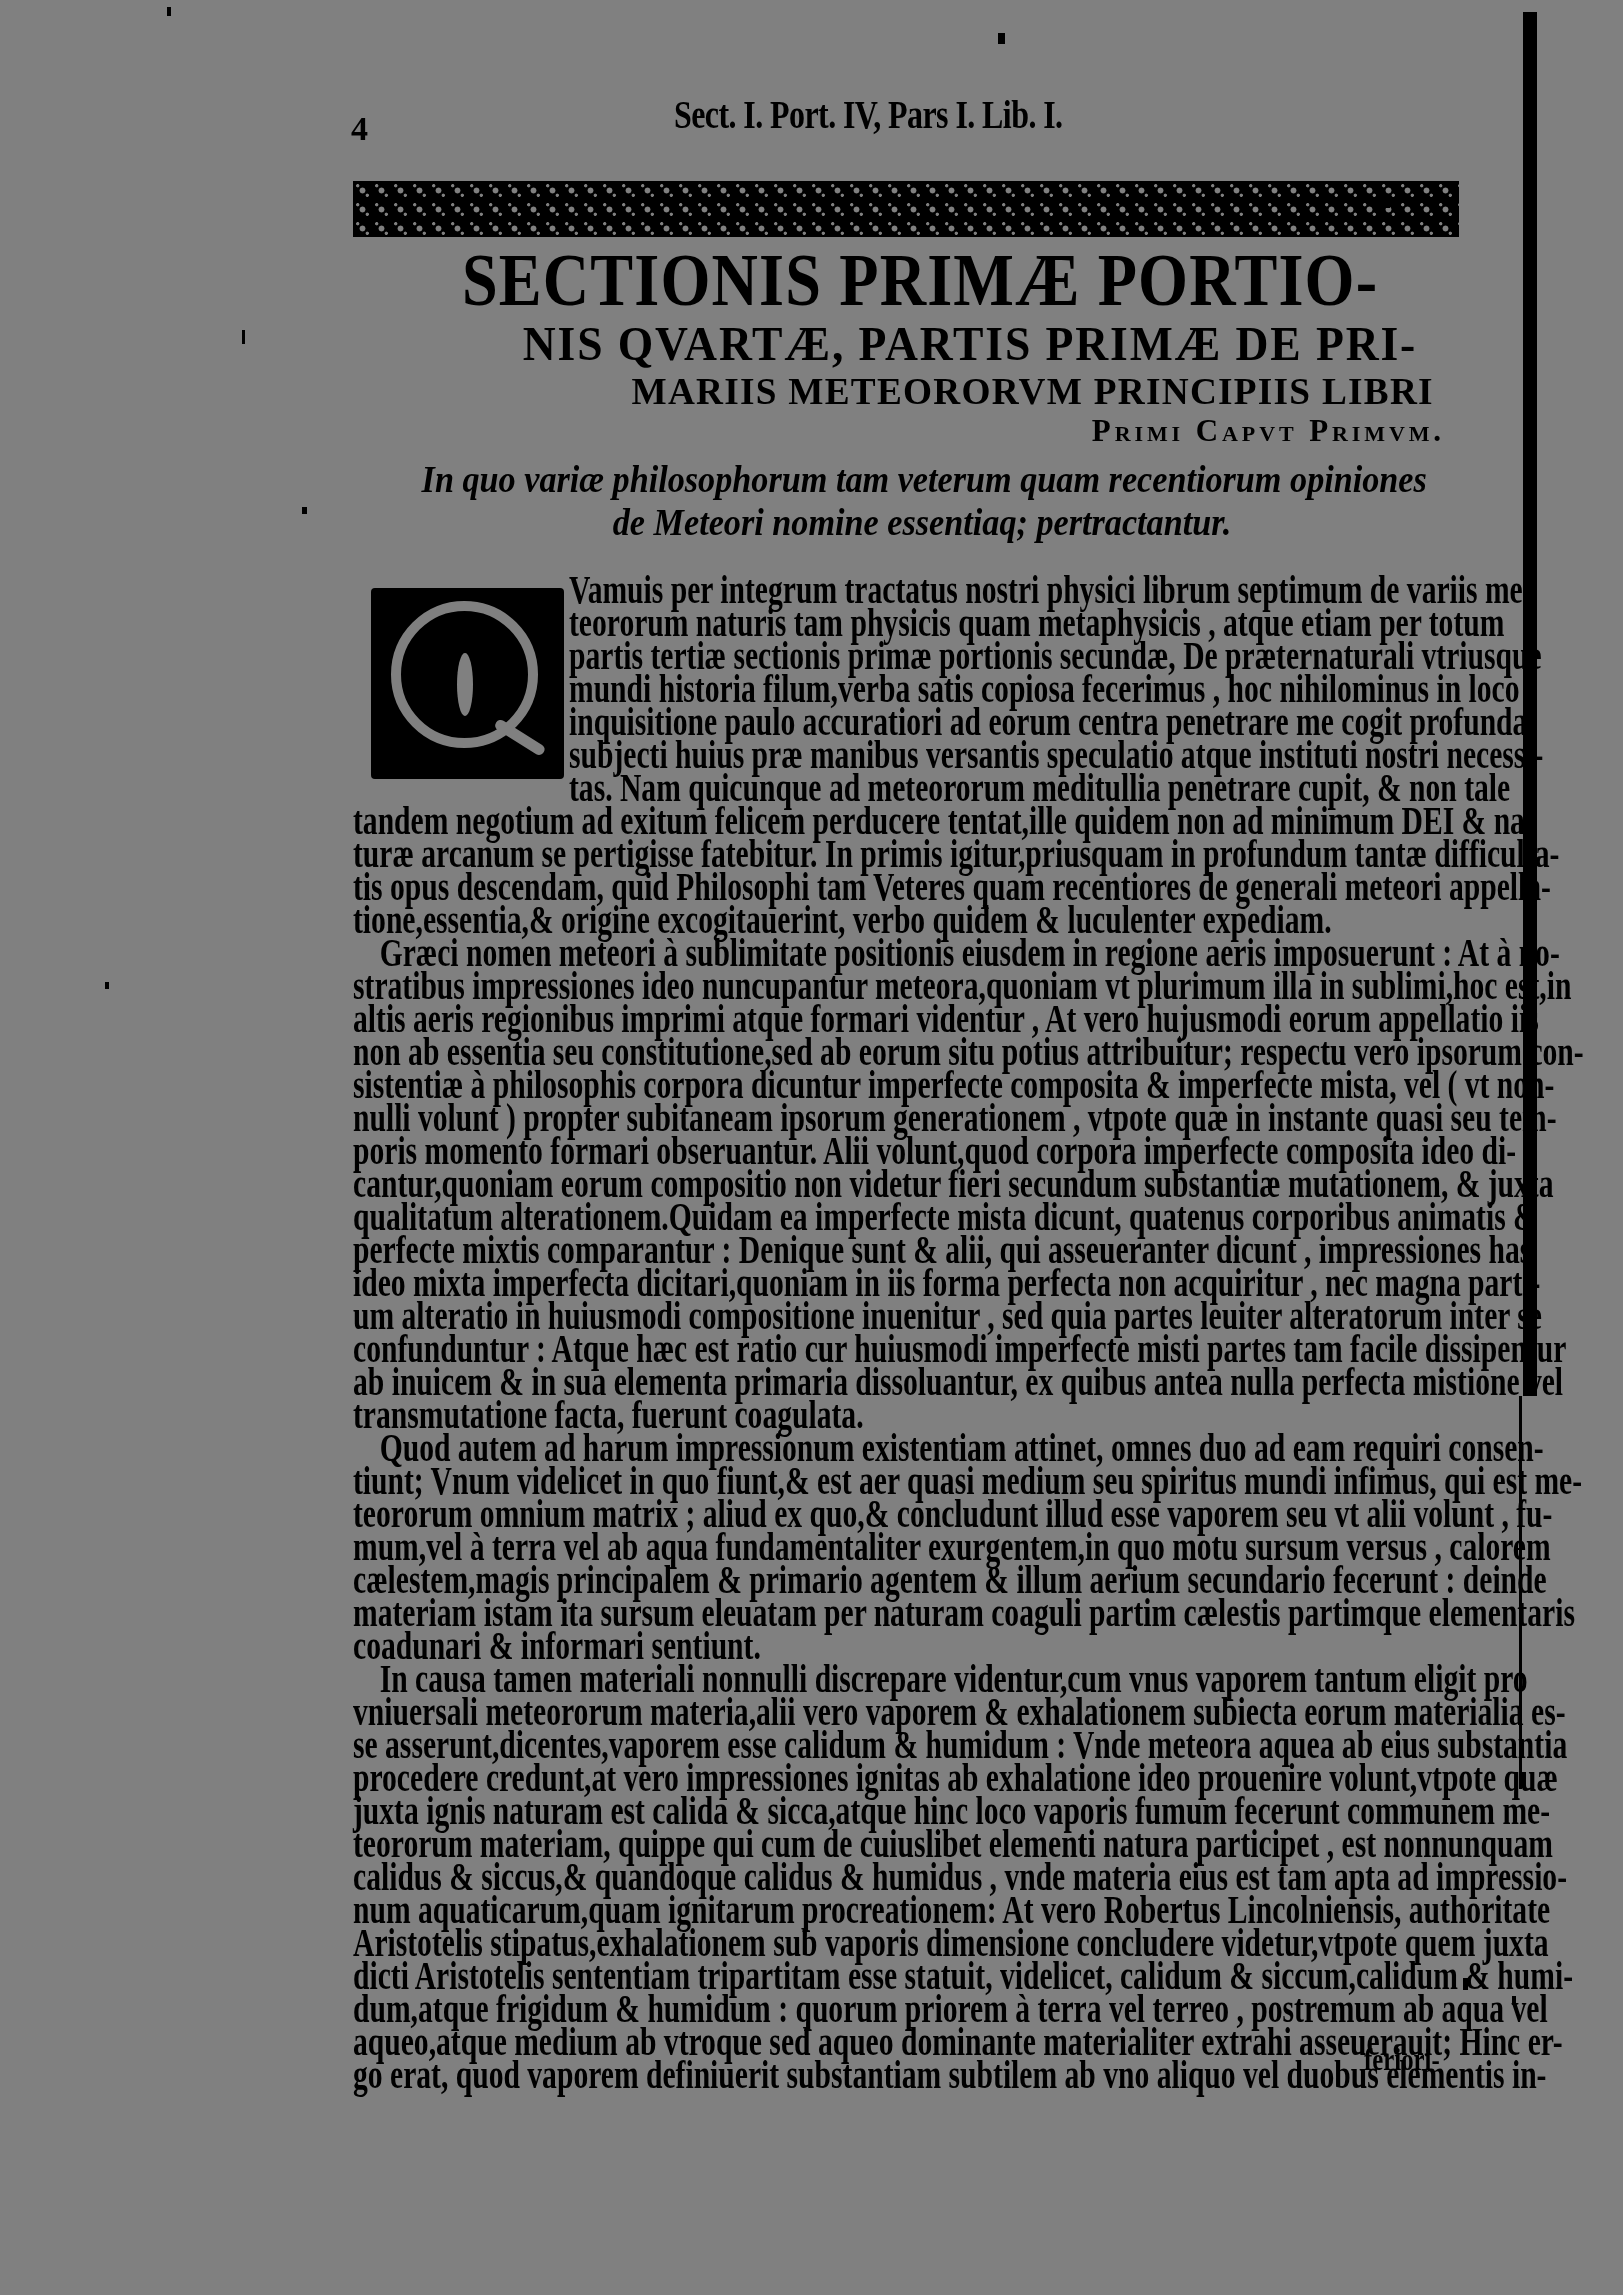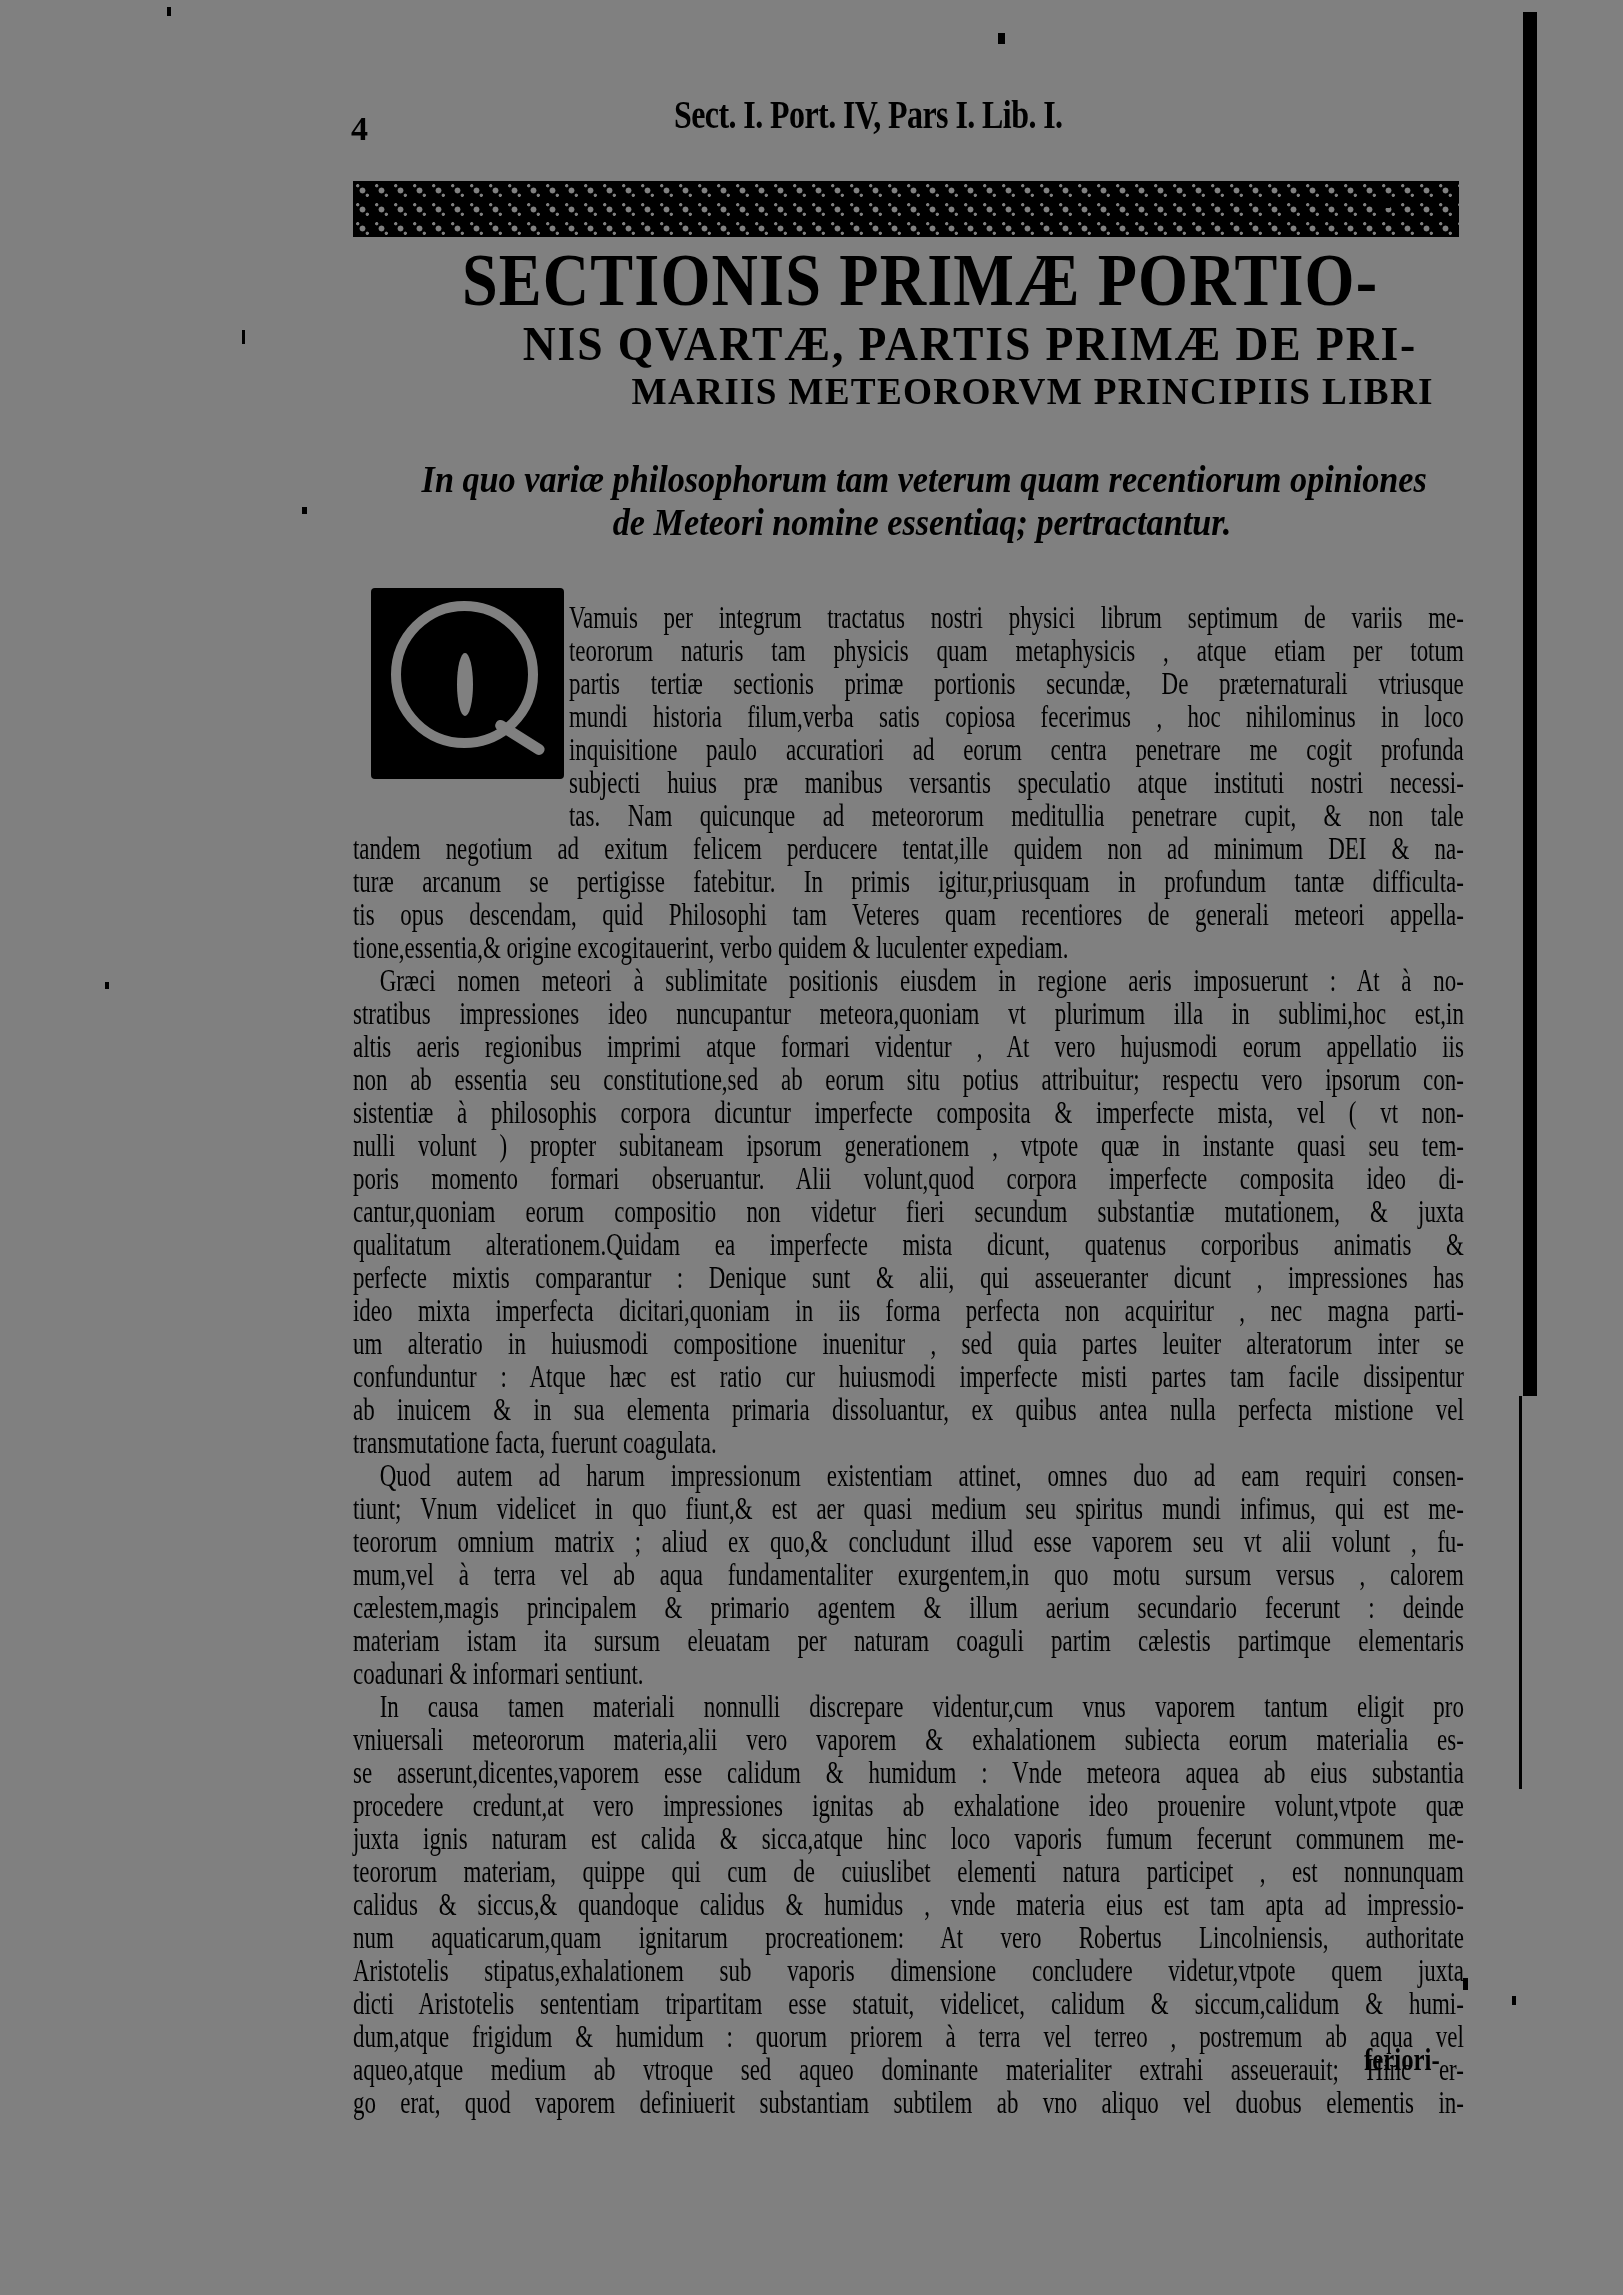--- a/index.html
+++ b/index.html
@@ -68,22 +68,22 @@
   }
   .drop-cap .tail {
     position: absolute; left: 121px; top: 144px; width: 56px; height: 10.5px;
     background: #808080; transform: rotate(32deg); border-radius: 5.2px;
   }
   .drop-cap .center {
     position: absolute; left: 86px; top: 65px; width: 15.7px; height: 63px;
     background: #808080; border-radius: 50%;
   }
   .body-text {
-    position: absolute; left: 353px; top: 601px; width: 1112px;
-    font-size: 31px; line-height: 33px; font-weight: normal;
+    position: absolute; left: 353px; top: 573px; width: 1112px;
+    font-size: 40px; line-height: 33px; font-weight: bold;
   }
   .line {
     display: block; white-space: nowrap;
     text-align: justify; text-align-last: justify;
     transform: scaleX(0.74); transform-origin: left top;
     width: 135%;
     height: 33px;
   }
   .line.indent-cap { margin-left: 216px; width: calc(135% - 292px); }
   .line.para { padding-left: 36px; box-sizing: border-box; }
@@ -103,20 +103,21 @@
 
 <div class="page-number">4</div>
 <div class="running-head">Sect. I. Port. IV, Pars I. Lib. I.</div>
 
 <div class="ornament-band"></div>
 
 <div class="title-block">
   <span class="title-line t1">SECTIONIS PRIMÆ PORTIO-</span>
   <span class="title-line t2">NIS QVARTÆ, PARTIS PRIMÆ DE PRI-</span>
   <span class="title-line t3">MARIIS METEORORVM PRINCIPIIS LIBRI</span>
+  <span class="title-line t4">Primi Capvt Primvm.</span>
 </div>
 
 <div class="subtitle">
   <span>In quo variæ philosophorum tam veterum quam recentiorum opiniones</span>
   <span>de Meteori nomine essentiaq; pertractantur.</span>
 </div>
 
 <div class="drop-cap" title="Q">
   <div class="ring"></div>
   <div class="center"></div>

